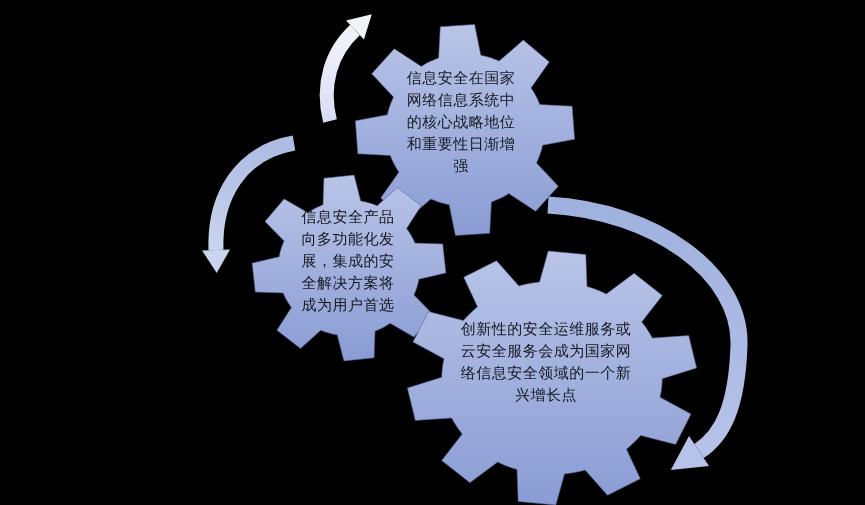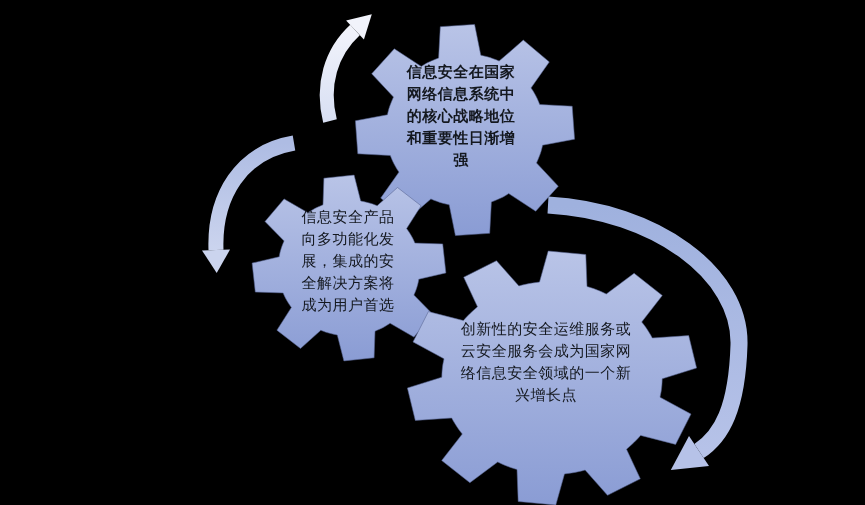--- a/index.html
+++ b/index.html
@@ -15,21 +15,21 @@
     position:absolute;
     transform:translateX(-50%);
     text-align:center;
     white-space:pre-line;
     font-size:15px;
     line-height:22px;
     letter-spacing:0.5px;
     color:#14181f;
     font-weight:normal;
   }
-  .gt1{left:461px;top:61px;width:150px;font-weight:bold;}
+  .gt1{left:461px;top:67px;width:150px;}
   .gt2{left:348px;top:206px;width:130px;}
   .gt3{left:546px;top:318px;width:210px;}
 </style>
 </head>
 <body style="background: rgb(0, 0, 0);">
 
 <div class="canvas">
 
   <svg class="scene-svg" id="scene" width="865" height="505" viewBox="0 0 865 505">
     <defs>

